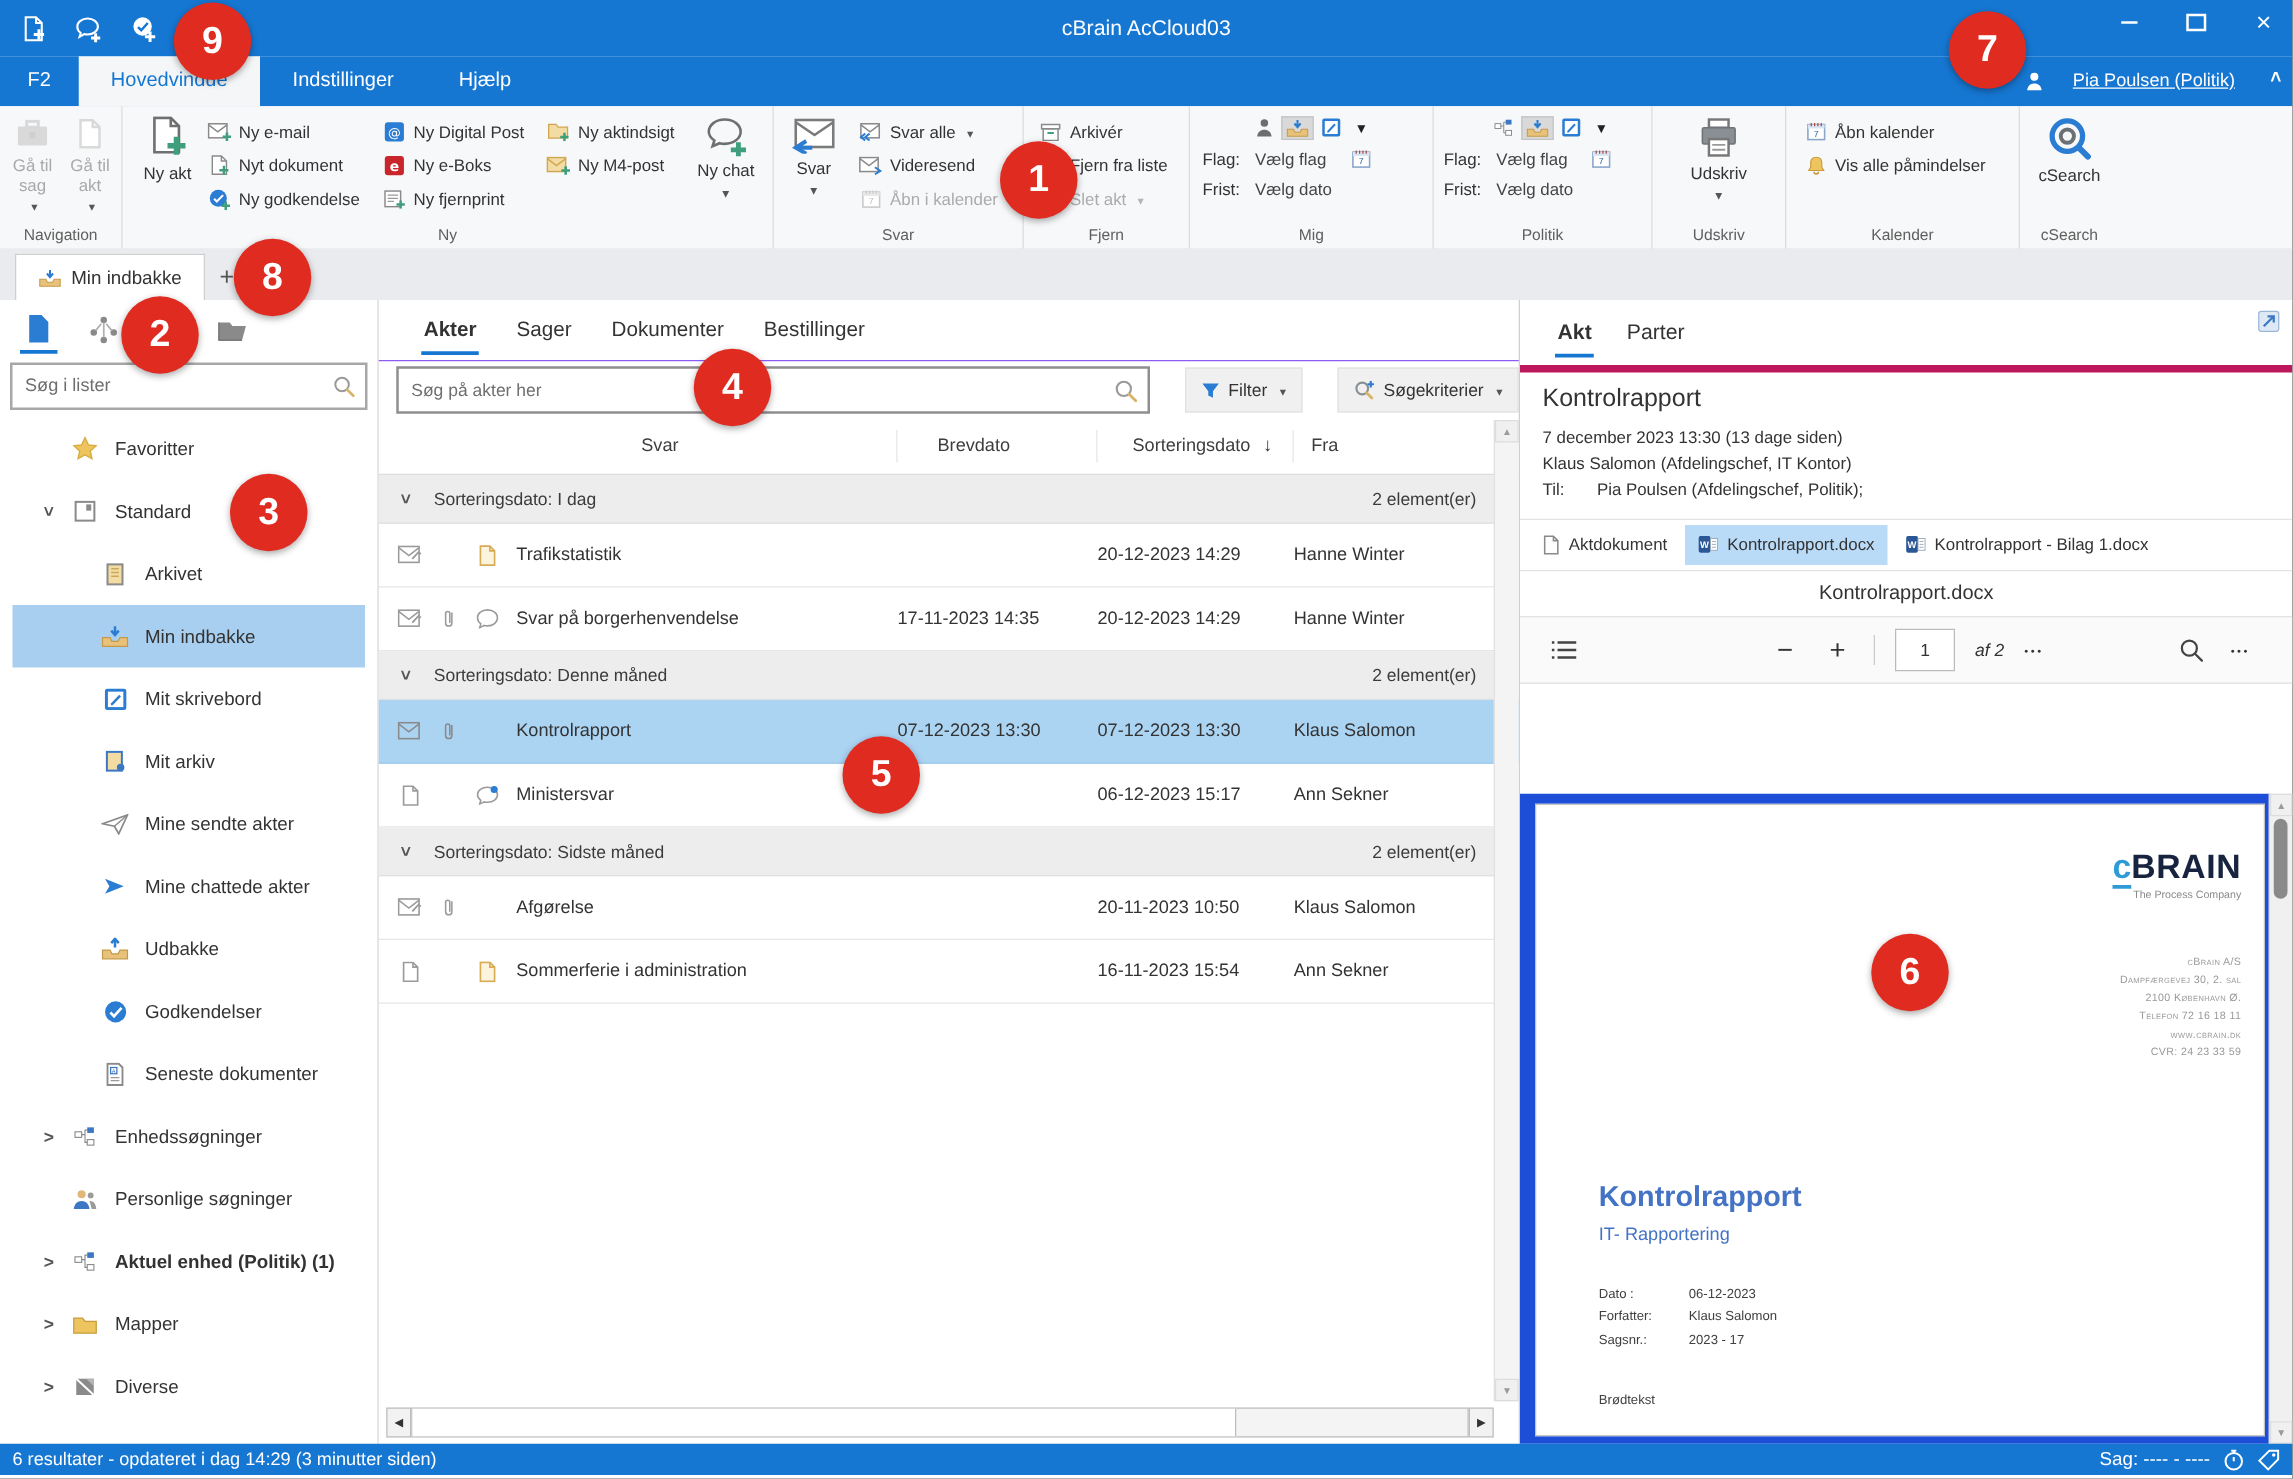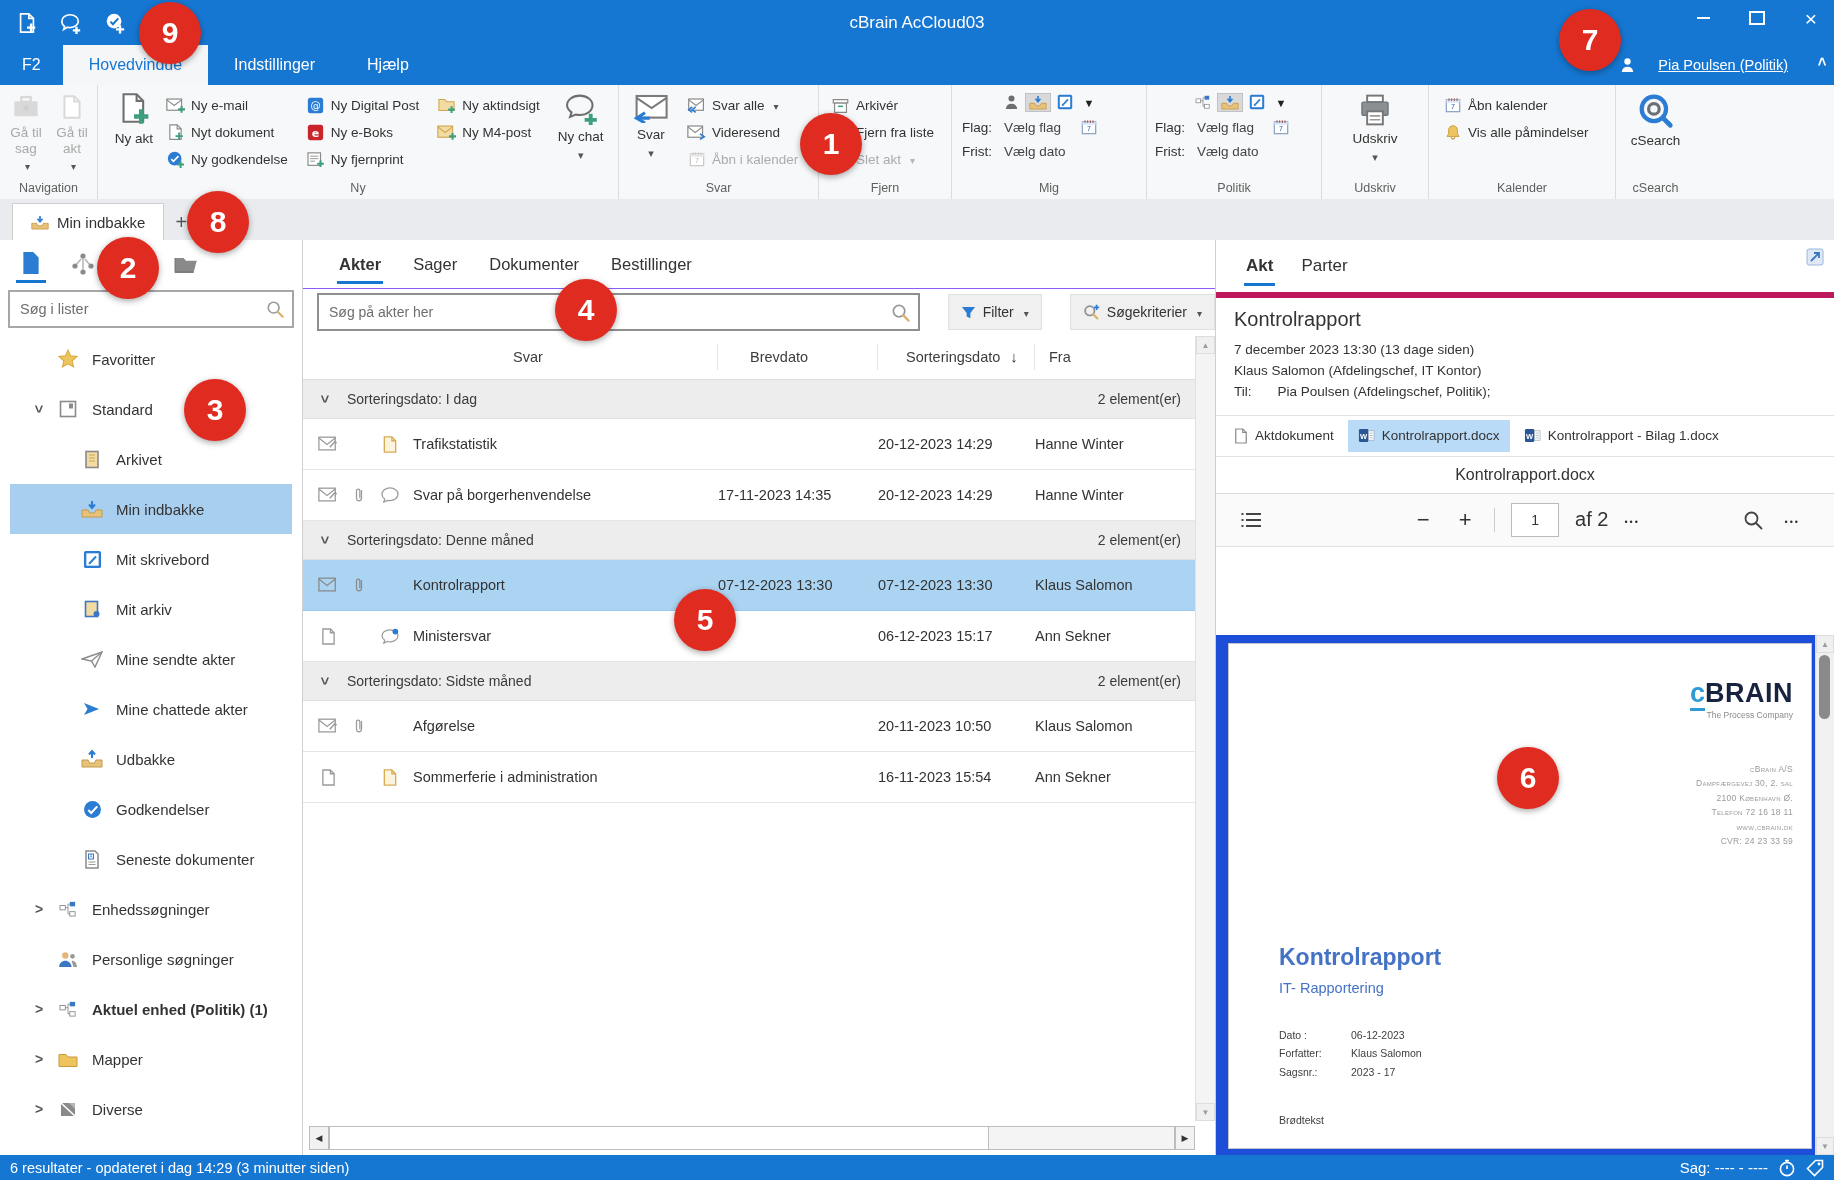--- a/index.html
+++ b/index.html
@@ -124,21 +124,21 @@
   .attachrow{margin-top:12px;height:40px;border-top:1px solid #e3e3e3;border-bottom:1px solid #e3e3e3;display:flex;align-items:center;padding-left:8px;gap:4px;}
   .attach{display:flex;align-items:center;gap:7px;height:32px;padding:0 10px;font-size:13.5px;color:#333;cursor:pointer;white-space:nowrap;}
   .attach.sel{background:#b9dbf7;}
   .docbar{height:36px;display:flex;align-items:center;justify-content:center;font-size:16px;color:#333;border-bottom:1px solid #d9d9d9;}
   .viewerbar{height:52px;background:#fafafa;border-bottom:1px solid #e0e0e0;display:flex;align-items:center;position:relative;}
   .vb-toc{margin-left:24px;cursor:pointer;}
   .vb-center{position:absolute;left:0;right:0;display:flex;align-items:center;justify-content:center;gap:16px;}
   .vb-zoom{font-size:22px;color:#333;cursor:pointer;width:26px;text-align:center;}
   .vb-sep{width:1px;height:24px;background:#ccc;}
   .pagebox{width:46px;height:32px;border:1px solid #bbb;background:#fff;display:flex;align-items:center;justify-content:center;font-size:14px;color:#333;}
-  .vb-of{font-size:20px;color:#333;}
+  .vb-of{font-size:14px;color:#333;font-style:italic;}
   .vb-dots::after{content:"•••";font-size:9px;letter-spacing:2px;color:#333;}
   .vb-right{position:absolute;right:34px;display:flex;align-items:center;gap:22px;}
   .docarea{position:absolute;left:0;top:395px;right:18px;bottom:0;background:#1d4ed8;overflow:hidden;}
   .docpage{position:absolute;left:12px;top:8px;right:4px;bottom:6px;background:#fff;border:1px solid #c4c4c4;overflow:hidden;}
   .logo{position:absolute;right:18px;top:34px;text-align:right;}
   .logo .lc{font-size:27px;font-weight:bold;color:#2e9bd6;border-bottom:3px solid #2e9bd6;line-height:.9;}
   .logo .lb{font-size:27px;font-weight:bold;color:#17233f;letter-spacing:.5px;}
   .logo .tag{font-size:8.5px;color:#8a8a8a;margin-top:1px;}
   .addr{position:absolute;right:18px;top:118px;text-align:right;font-size:8.5px;color:#9a9a9a;line-height:1.7;font-variant:small-caps;letter-spacing:.3px;}
   .doc-h1{position:absolute;left:50px;top:300px;font-size:23px;font-weight:bold;color:#4472c4;}

